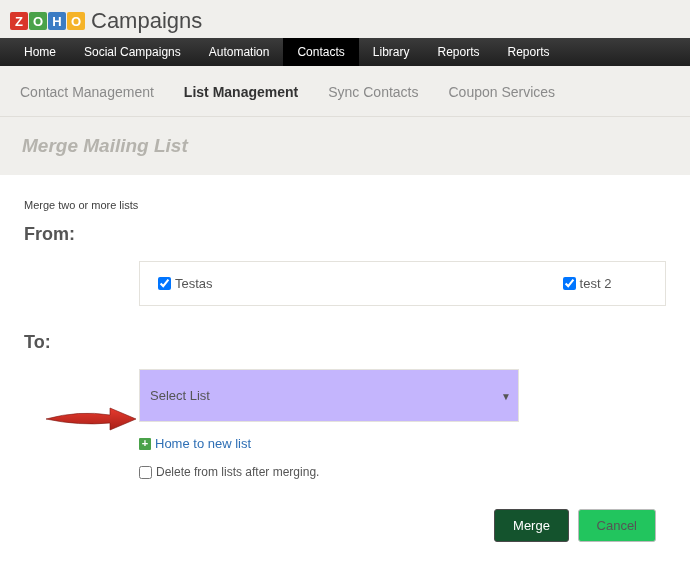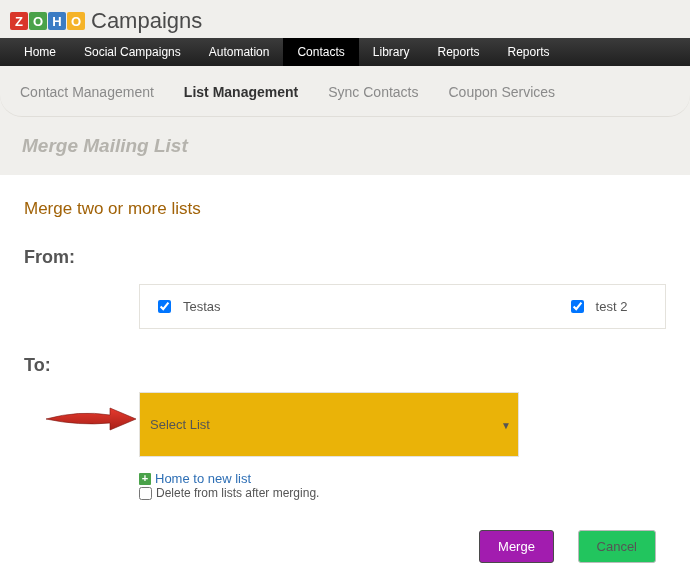--- a/index.html
+++ b/index.html
@@ -11,50 +11,50 @@
   .lz { background: #d9362a; }
   .lo1 { background: #4aa24a; }
   .lh { background: #3b7cc4; }
   .lo2 { background: #f5b328; }
   .brand { font-size: 22px; color: #4a4a4a; font-weight: 400; }
   
   .navbar { background: linear-gradient(#3b3b3b,#1f1f1f); display: flex; padding: 0 10px; height: 28px; align-items: stretch; }
   .nav-item { color: #fff; font-size: 12px; padding: 0 14px; display: flex; align-items: center; cursor: pointer; }
   .nav-item.active { background: #000; }
   
-  .subnav { display: flex; gap: 30px; padding: 18px 20px 16px; border-bottom: 1px solid #e0ded9; border-radius: 22px; }
+  .subnav { display: flex; gap: 30px; padding: 18px 20px 16px; border-bottom: 1px solid #e0ded9; }
   .subnav-item { color: #8a8a8a; font-size: 14px; cursor: pointer; }
   .subnav-item.active { color: #333; font-weight: bold; }
   
   .titlebar { padding: 18px 22px; }
   .page-title { color: #b5b3ad; font-size: 19px; font-weight: bold; font-style: italic; }
   
   .content { background: #fff; margin: 0; padding: 24px 24px 30px; }
-  .subtitle { color: #a16207; font-size: 17px; margin-bottom: 28px; }
+  .subtitle { color: #404040; font-size: 11px; margin-bottom: 13px; }
   .row { display: flex; align-items: flex-start; }
   .lbl-col { width: 115px; flex-shrink: 0; }
   .lbl { color: #555; font-weight: bold; font-size: 18px; }
   .field-col { flex: 1; }
   
   .from-box { border: 1px solid #e4e2dc; padding: 14px 18px; display: flex; gap: 350px; margin-top: 0; }
-  .chk-item { display: flex; align-items: center; gap: 12px; color: #555; font-size: 13px; }
+  .chk-item { display: flex; align-items: center; gap: 4px; color: #555; font-size: 13px; }
   
   .select-wrap { position: relative; width: 380px; }
-  .select { width: 100%; border: 1px solid #e4e2dc; padding: 24px 10px; font-size: 13px; color: #555; background: #eab308; appearance: none; cursor: pointer; }
+  .select { width: 100%; border: 1px solid #e4e2dc; padding: 18px 10px; font-size: 13px; color: #555; background: #c4b5fd; appearance: none; cursor: pointer; }
   .select-caret { position: absolute; right: 8px; top: 50%; transform: translateY(-50%); pointer-events: none; font-size: 10px; color: #555; }
   
   .mergelink { display: flex; align-items: center; gap: 4px; margin-top: 14px; cursor: pointer; }
   .plus-ico { width: 12px; height: 12px; background: #4aa24a; color: #fff; display: inline-flex; align-items: center; justify-content: center; font-size: 11px; font-weight: bold; border-radius: 1px; line-height:1; }
   .link-text { color: #2e6fb5; font-size: 13px; }
   
-  .del-row { display: flex; align-items: center; gap: 4px; color: #555; font-size: 12px; }
+  .del-row { display: flex; align-items: center; gap: 4px; margin-top: 14px; color: #555; font-size: 12px; }
   
   .btn-row { text-align: right; margin-top: 30px; padding-right: 10px; }
   .btn { border-radius: 3px; padding: 8px 18px; font-size: 13px; cursor: pointer; border: 1px solid #bbb; }
-  .btn-primary { background: #a21caf; color: #fff; border-color: #4a4a4a; margin-right: 20px; }
+  .btn-primary { background: #14532d; color: #fff; border-color: #4a4a4a; margin-right: 5px; }
   .btn-secondary { background: #22c55e; color: #555; }
   
   .arrow { position: absolute; top: 404px; left: 44px; pointer-events: none; }
   
   .page-wrap { position: relative; }
   .spacer { height: 16px; }
 </style>
 </head>
 <body>
 <div class="page-wrap">

